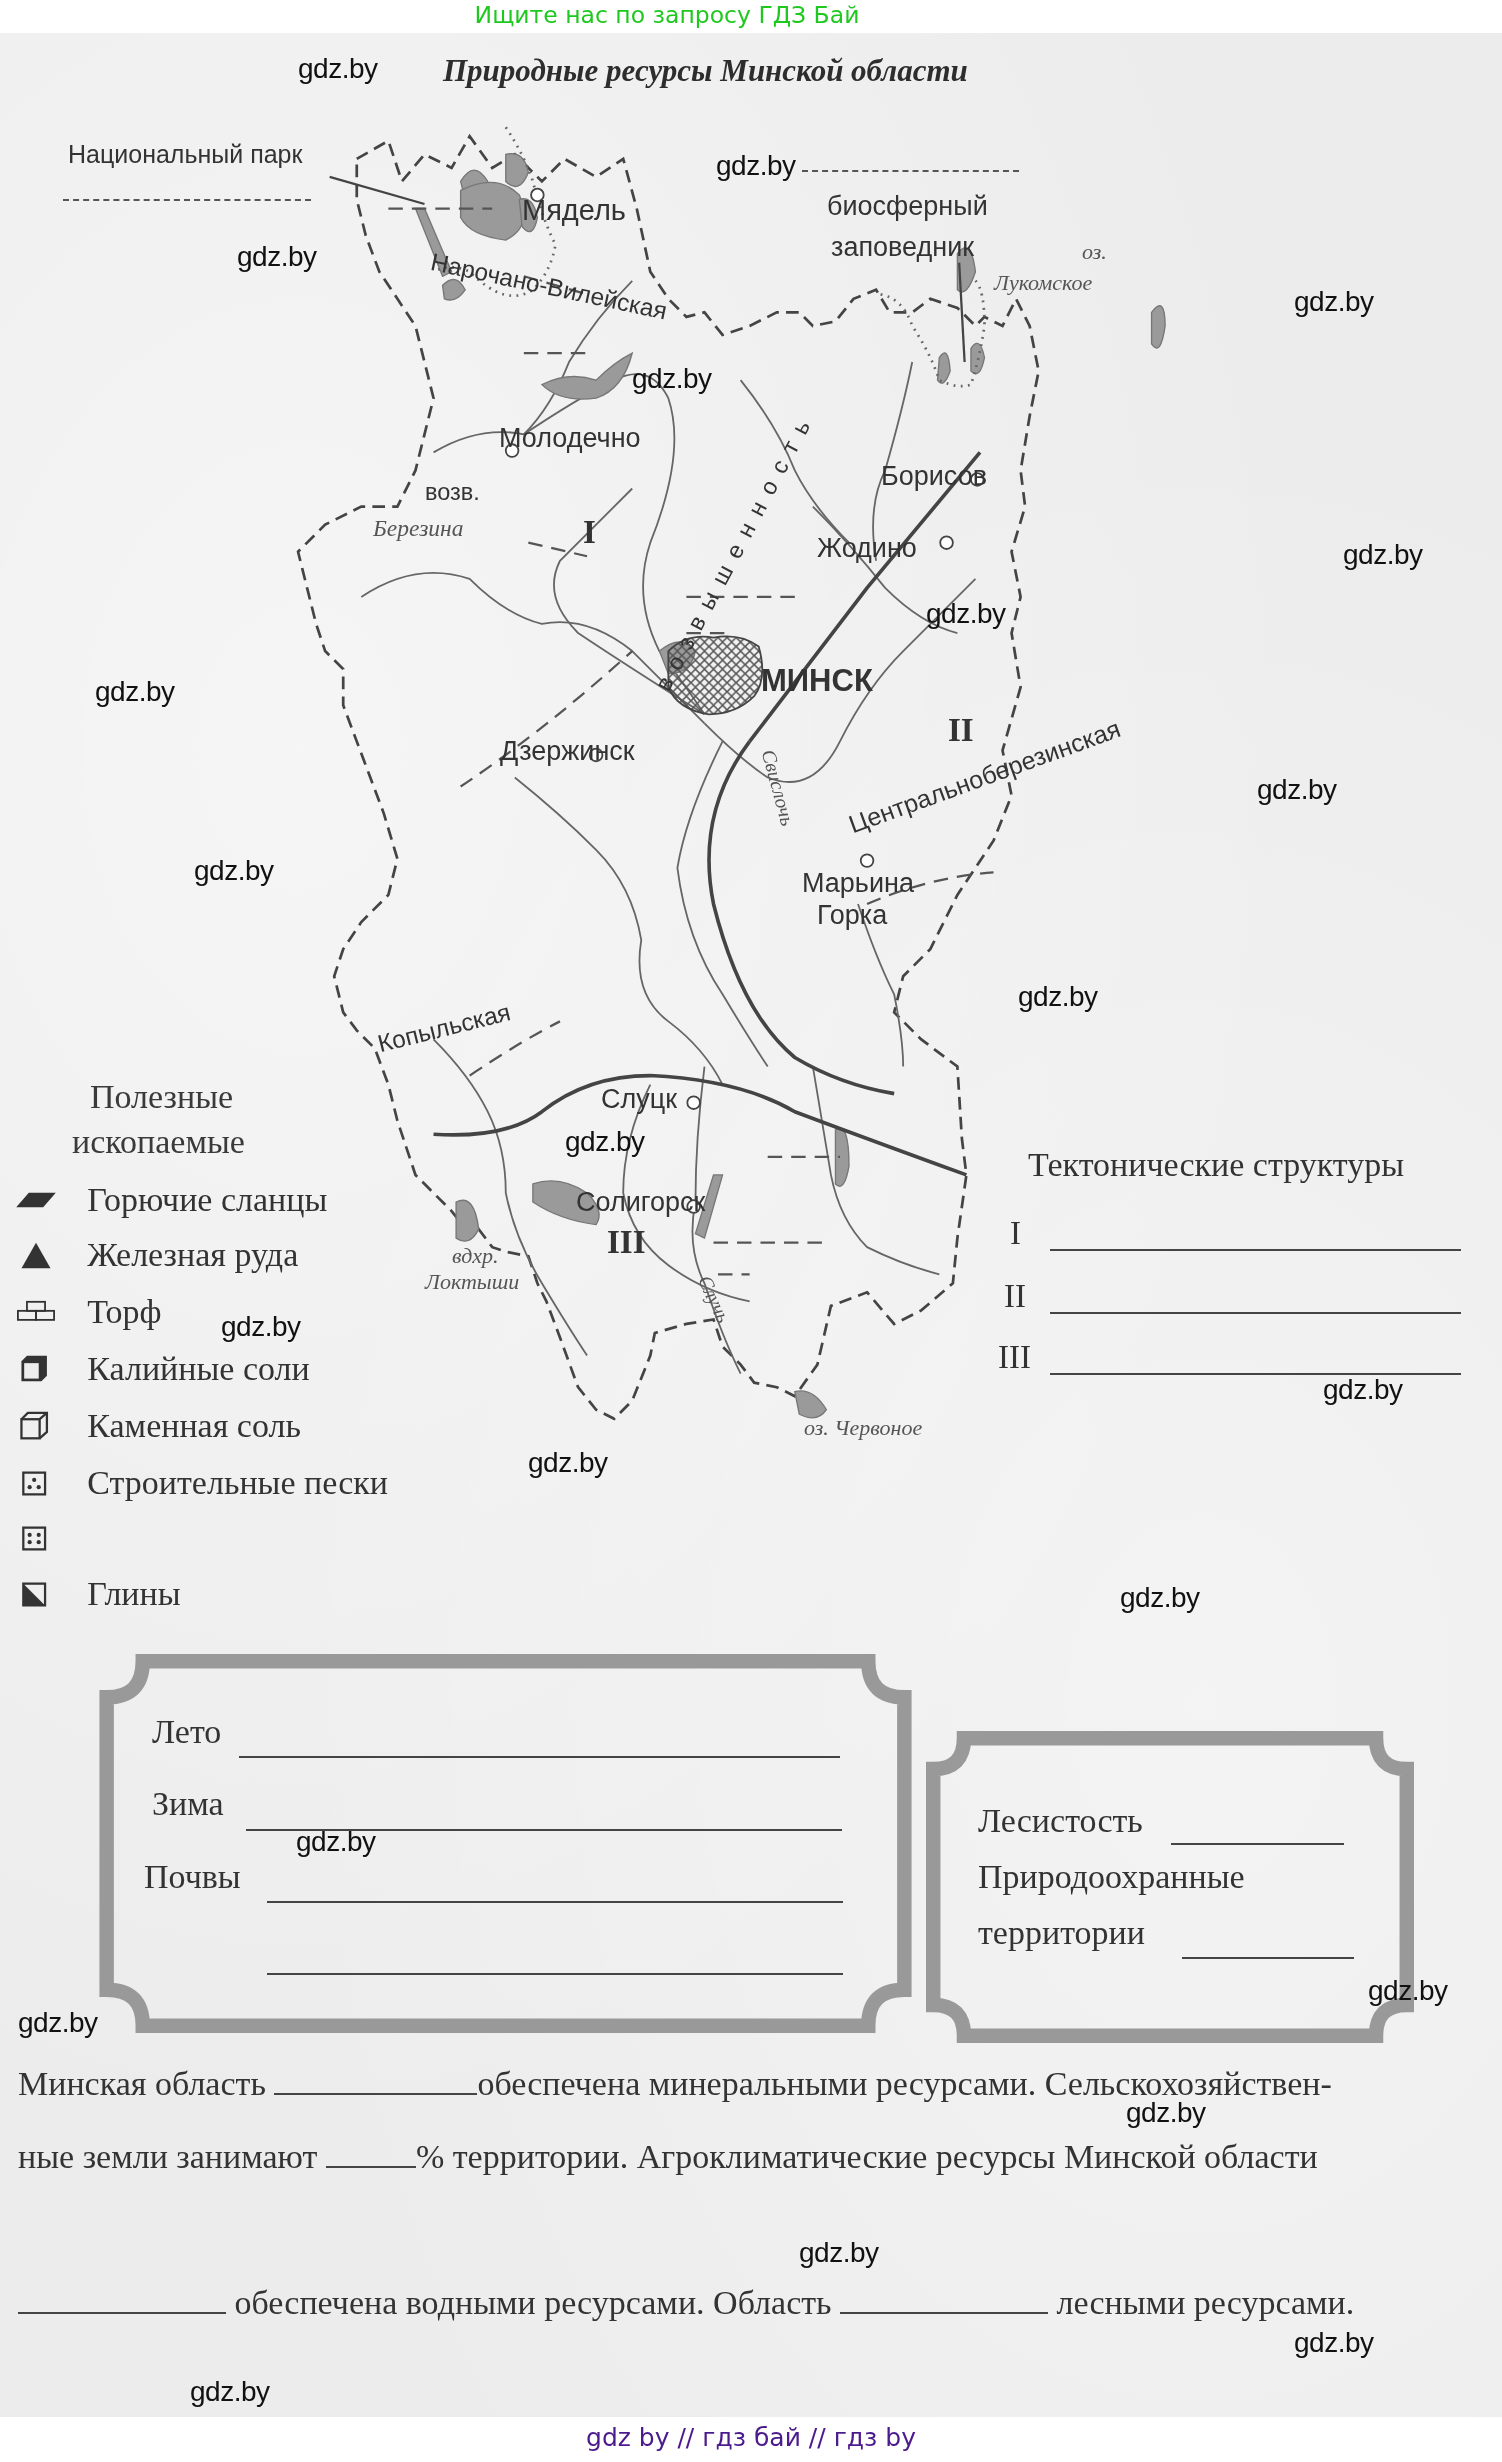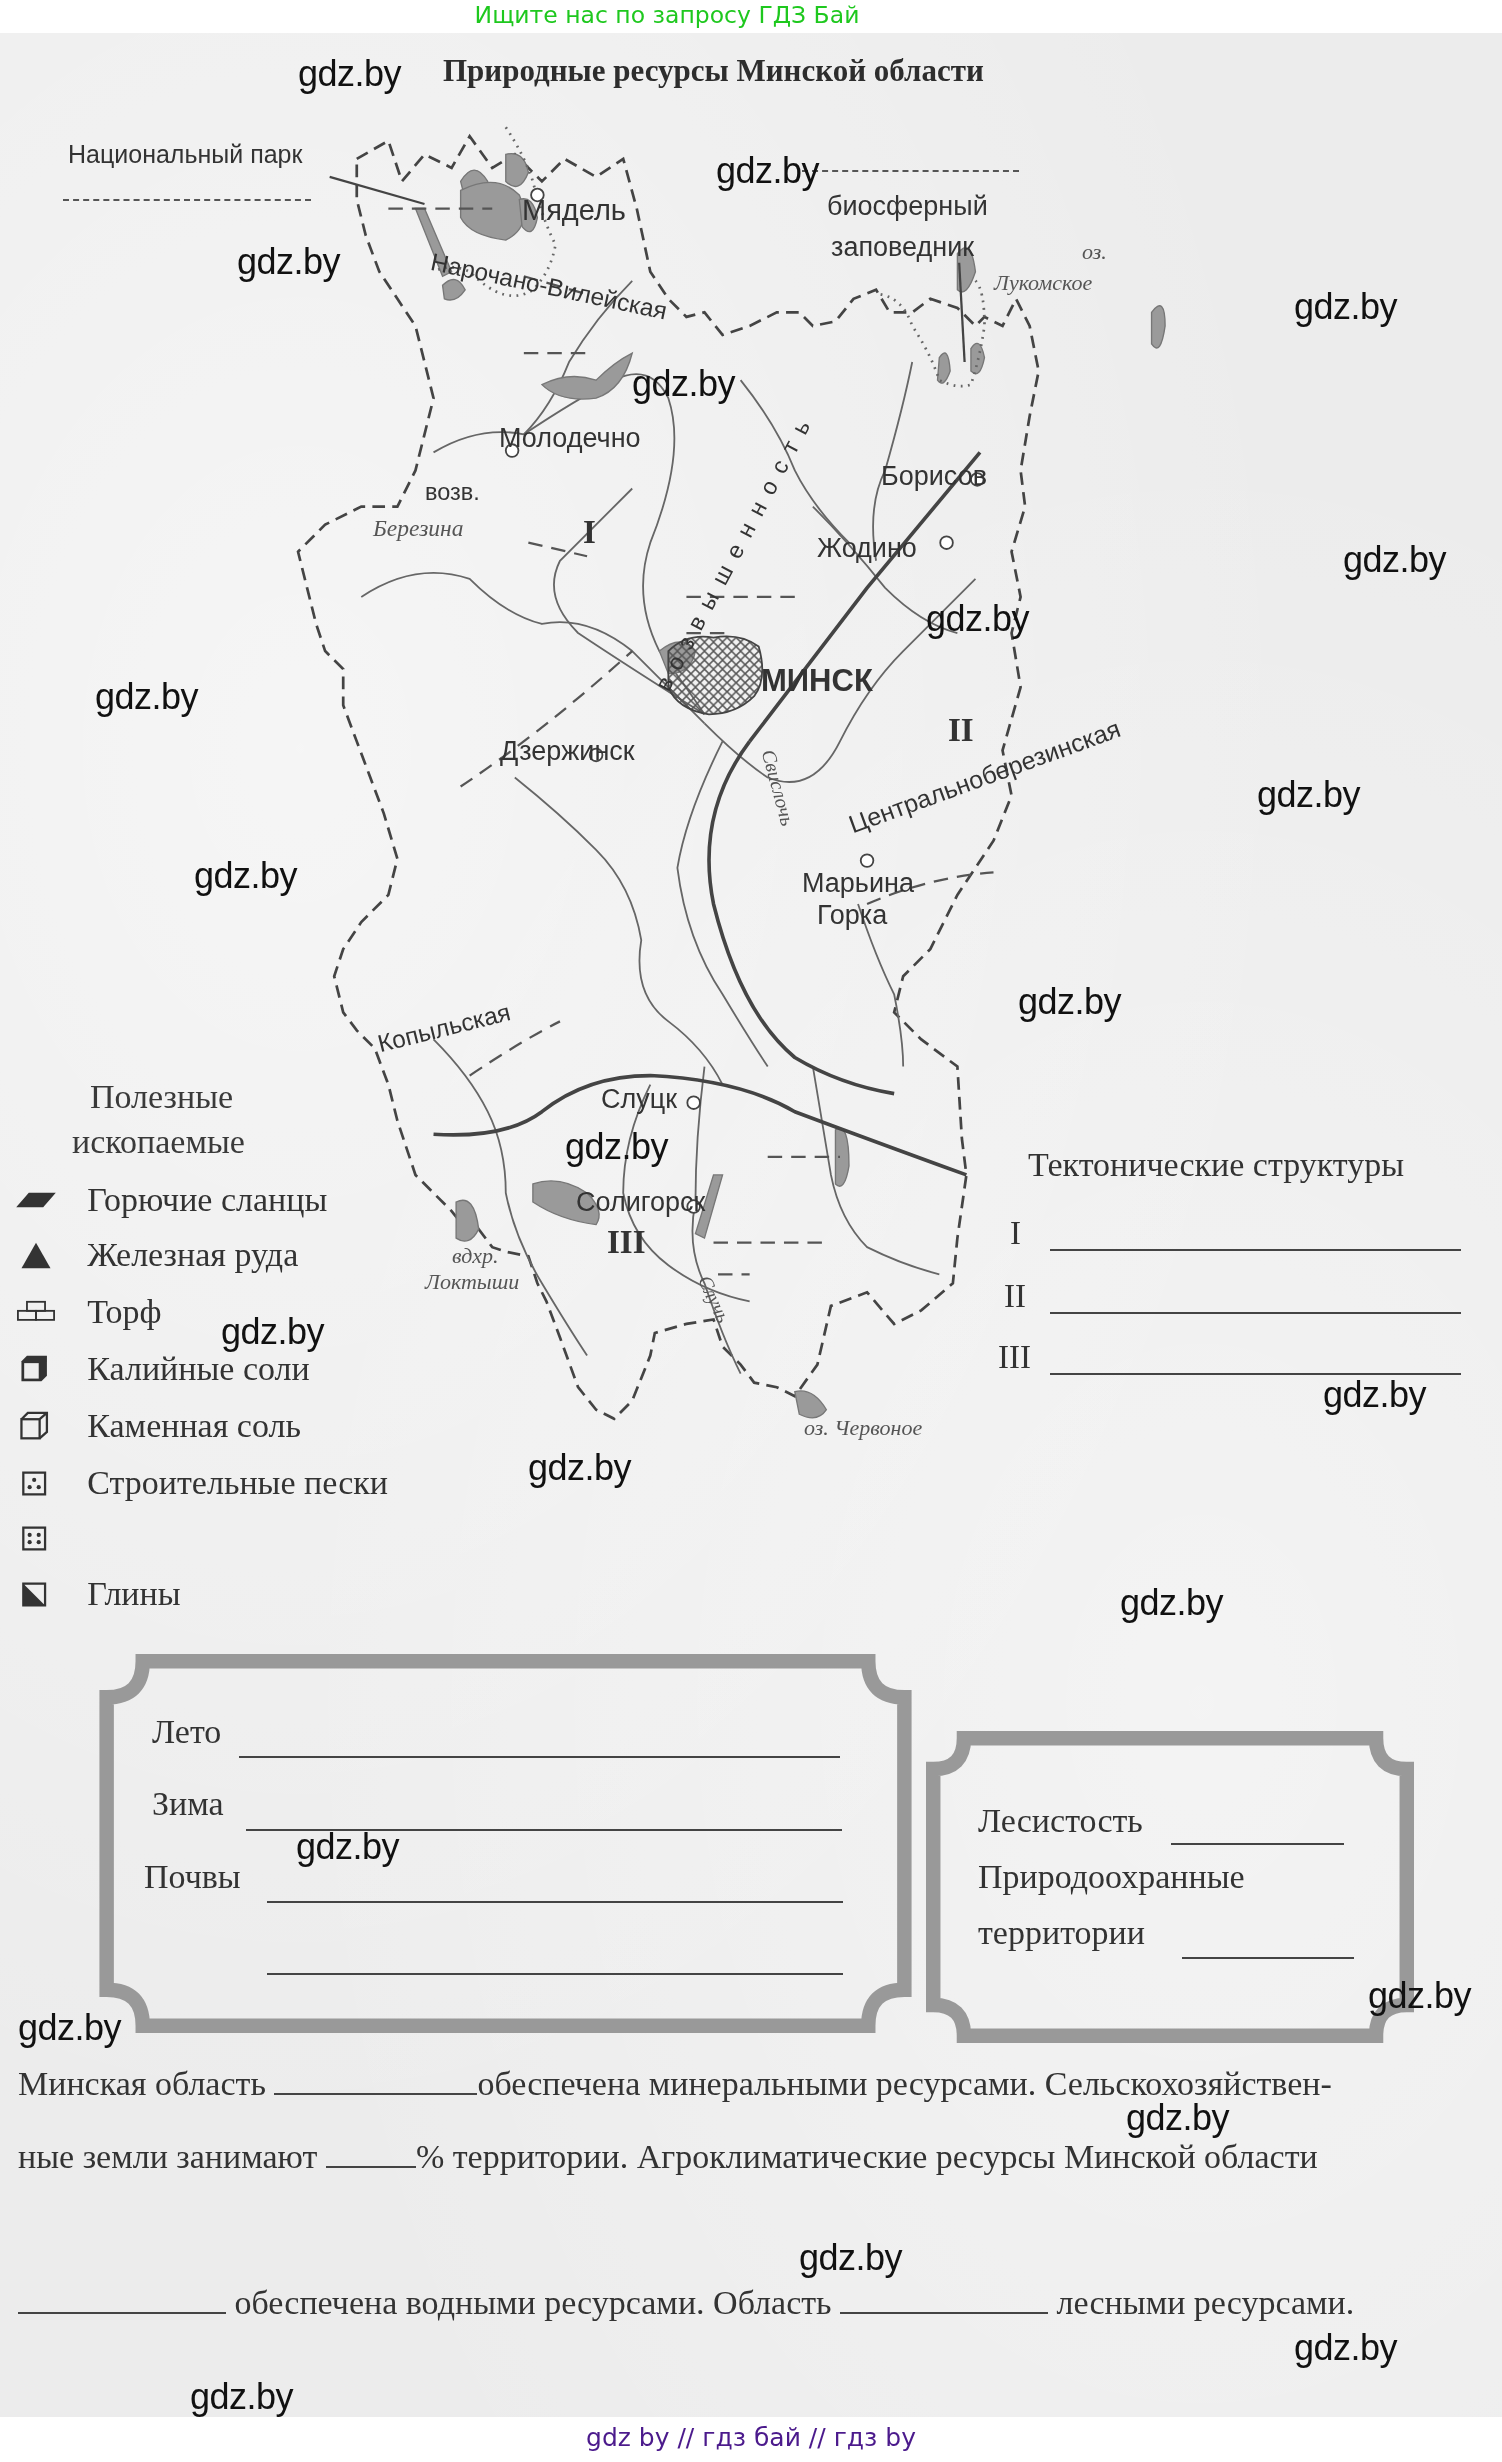--- a/index.html
+++ b/index.html
@@ -22,22 +22,22 @@
     color: #1ec81e; font-family: "DejaVu Sans", sans-serif;
   }
   .footer {
     position: absolute; left: 0; top: 2417px; width: 1502px; height: 45px;
     background: #ffffff; text-align: center; font-size: 25px; line-height: 42px;
     color: #4b1a8c; font-family: "DejaVu Sans", sans-serif;
   }
   .abs { position: absolute; }
   .serif { font-family: "Liberation Serif", "DejaVu Serif", serif; }
   .sans { font-family: "Liberation Sans", "DejaVu Sans", sans-serif; }
-  .wm { position: absolute; font-family: "Liberation Sans", sans-serif; font-size: 36px; color: #111; letter-spacing: -0.5px; }
-  .map-title { font-weight: bold; font-size: 31px; color: #2d2d2d; }
+  .wm { position: absolute; font-family: "Liberation Sans", sans-serif; font-size: 28px; color: #111; letter-spacing: -0.5px; }
+  .map-title { font-weight: bold; font-size: 31px; color: #2d2d2d; font-style: italic; }
   .lbl { font-family: "Liberation Sans", sans-serif; font-size: 27px; color: #333; }
   .ital { font-family: "Liberation Serif", serif; font-style: italic; font-size: 23.5px; color: #555; }
   .roman { font-family: "Liberation Serif", serif; font-weight: bold; font-size: 33px; color: #333; }
   .legend-title { font-family: "Liberation Serif", serif; font-size: 34px; color: #3a3a3a; line-height: 49px; }
   .legend-item { position: absolute; left: 16.3px; display: flex; align-items: center; height: 54px; }
   .legend-icon { width: 51px; height: 40px; display: flex; align-items: center; justify-content: flex-start; }
   .legend-text { font-family: "Liberation Serif", serif; font-size: 34px; color: #333; margin-left: 20px; white-space: nowrap; }
   .blank { display: inline-block; border-bottom: 2.7px solid #444; vertical-align: baseline; }
   .para { position: absolute; left: 18px; width: 1472px; font-family: "Liberation Serif", serif; font-size: 34px; color: #333; white-space: nowrap; }
   .frame { position: absolute; }

